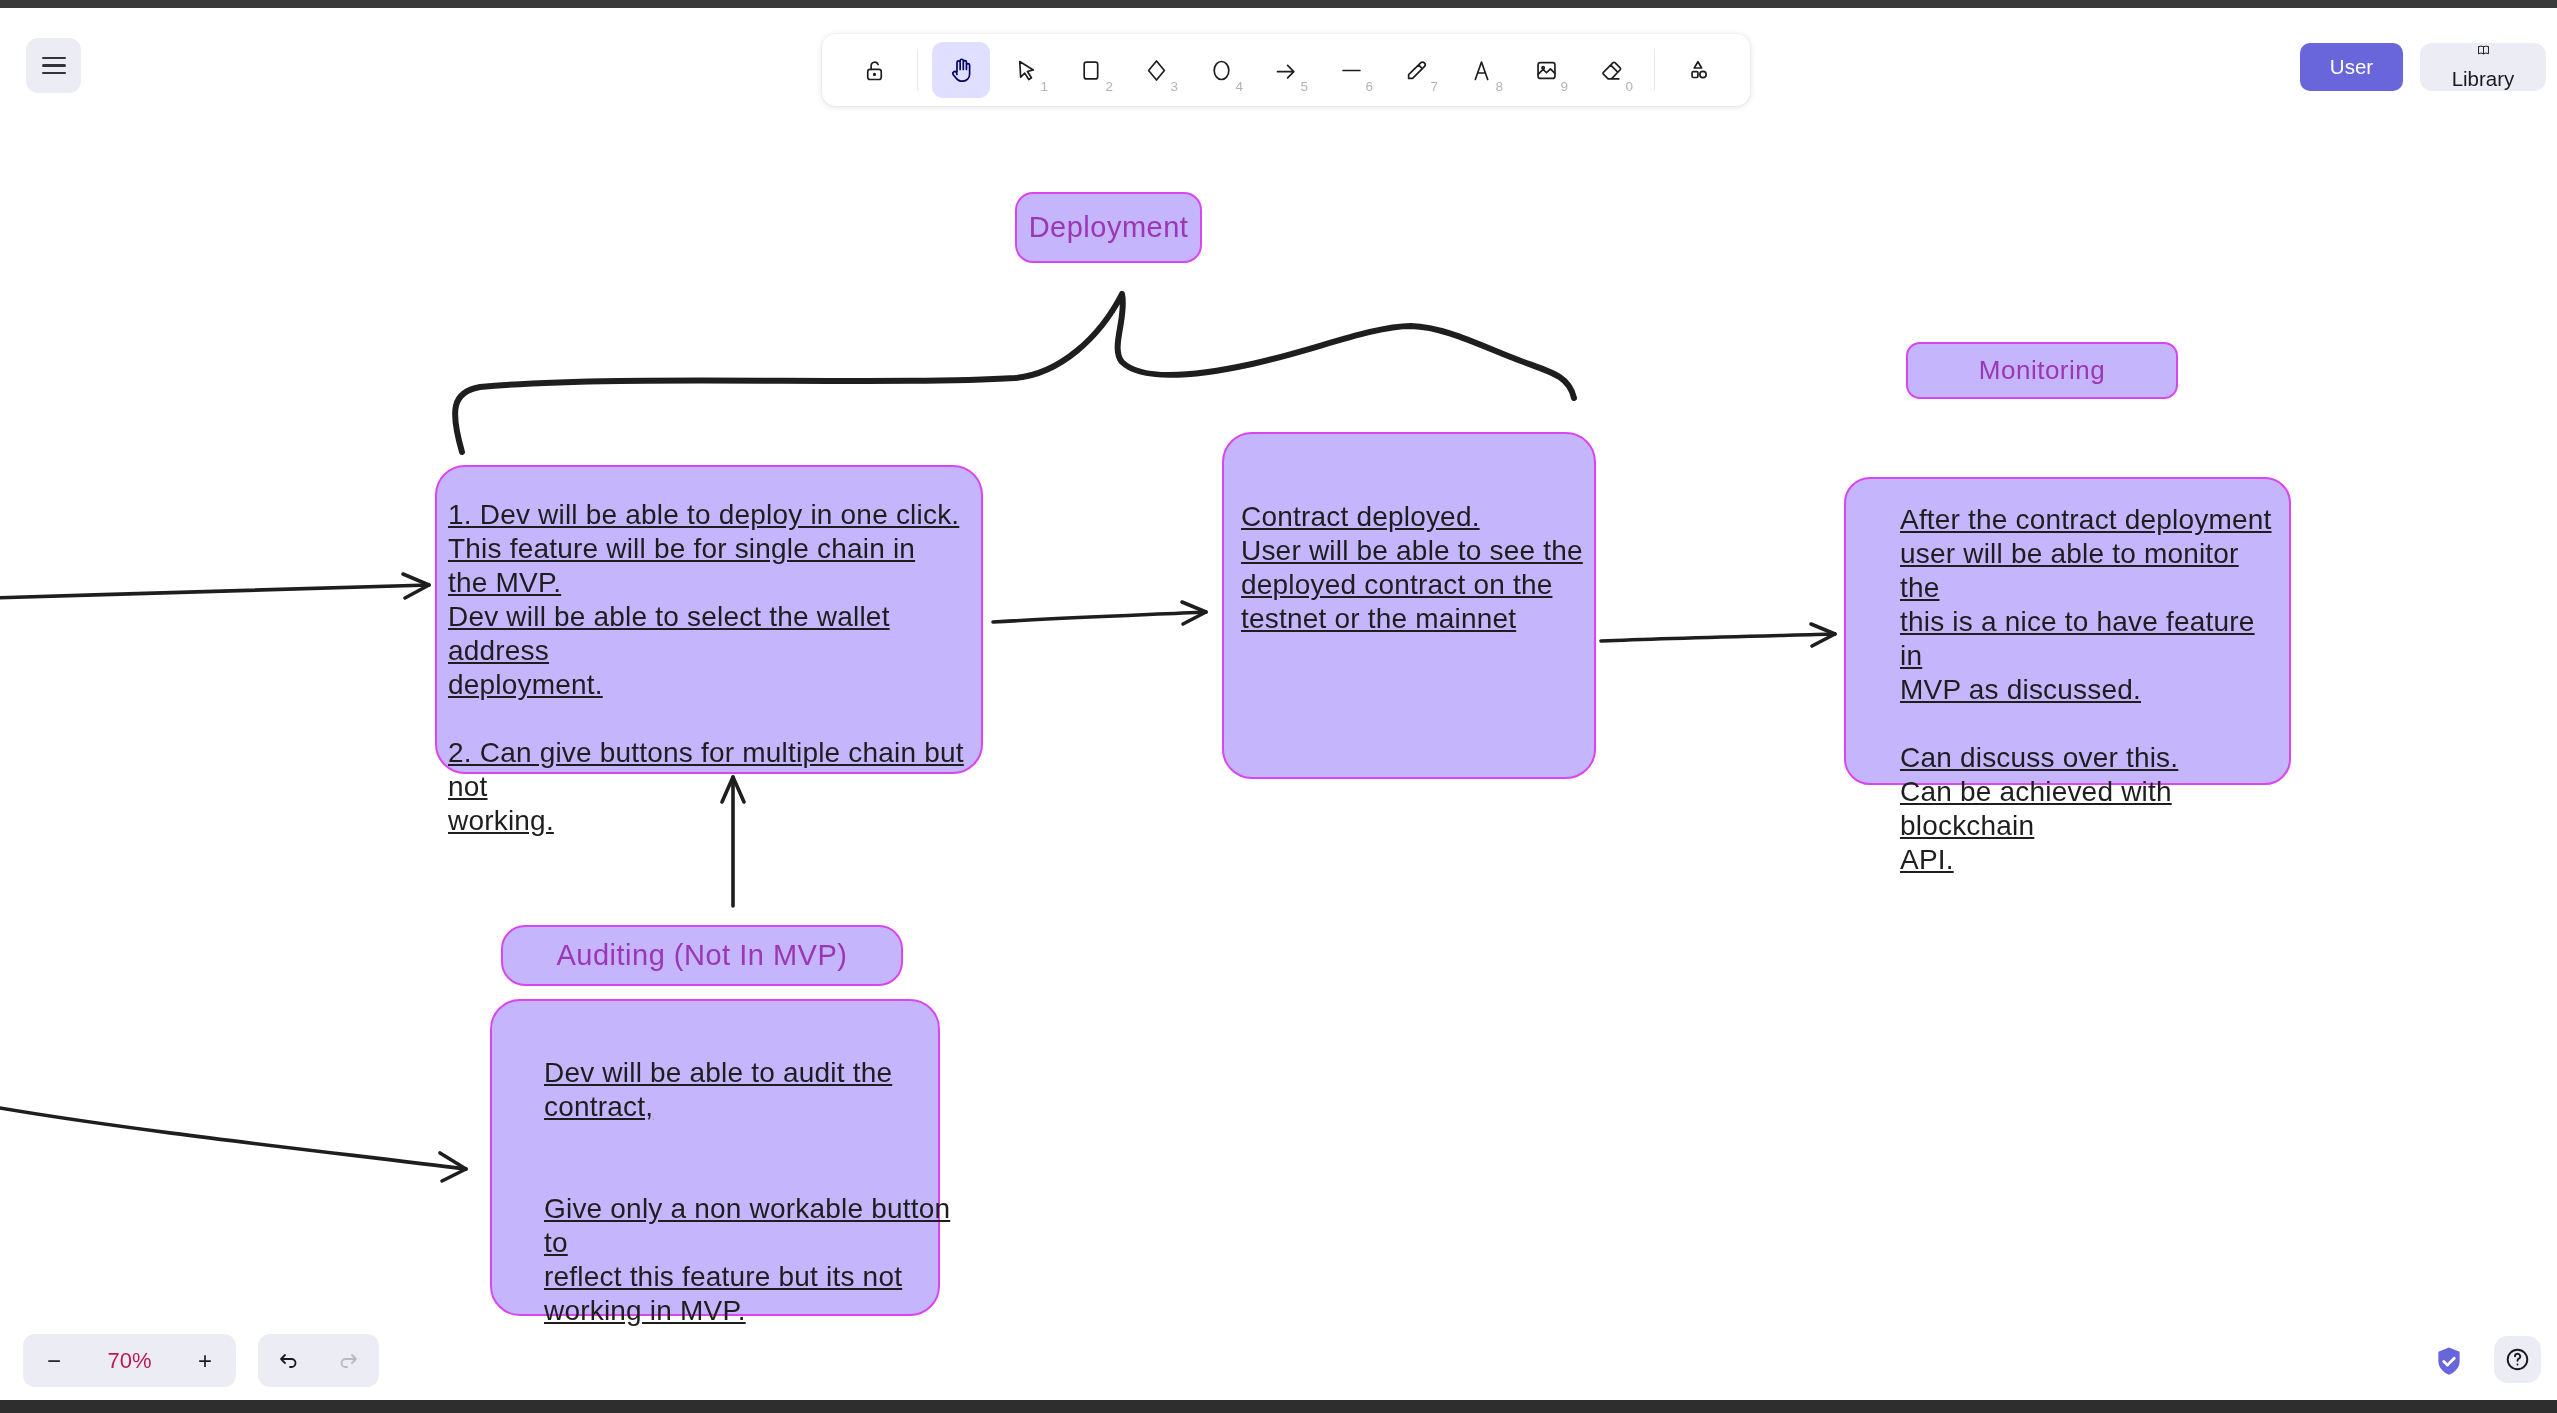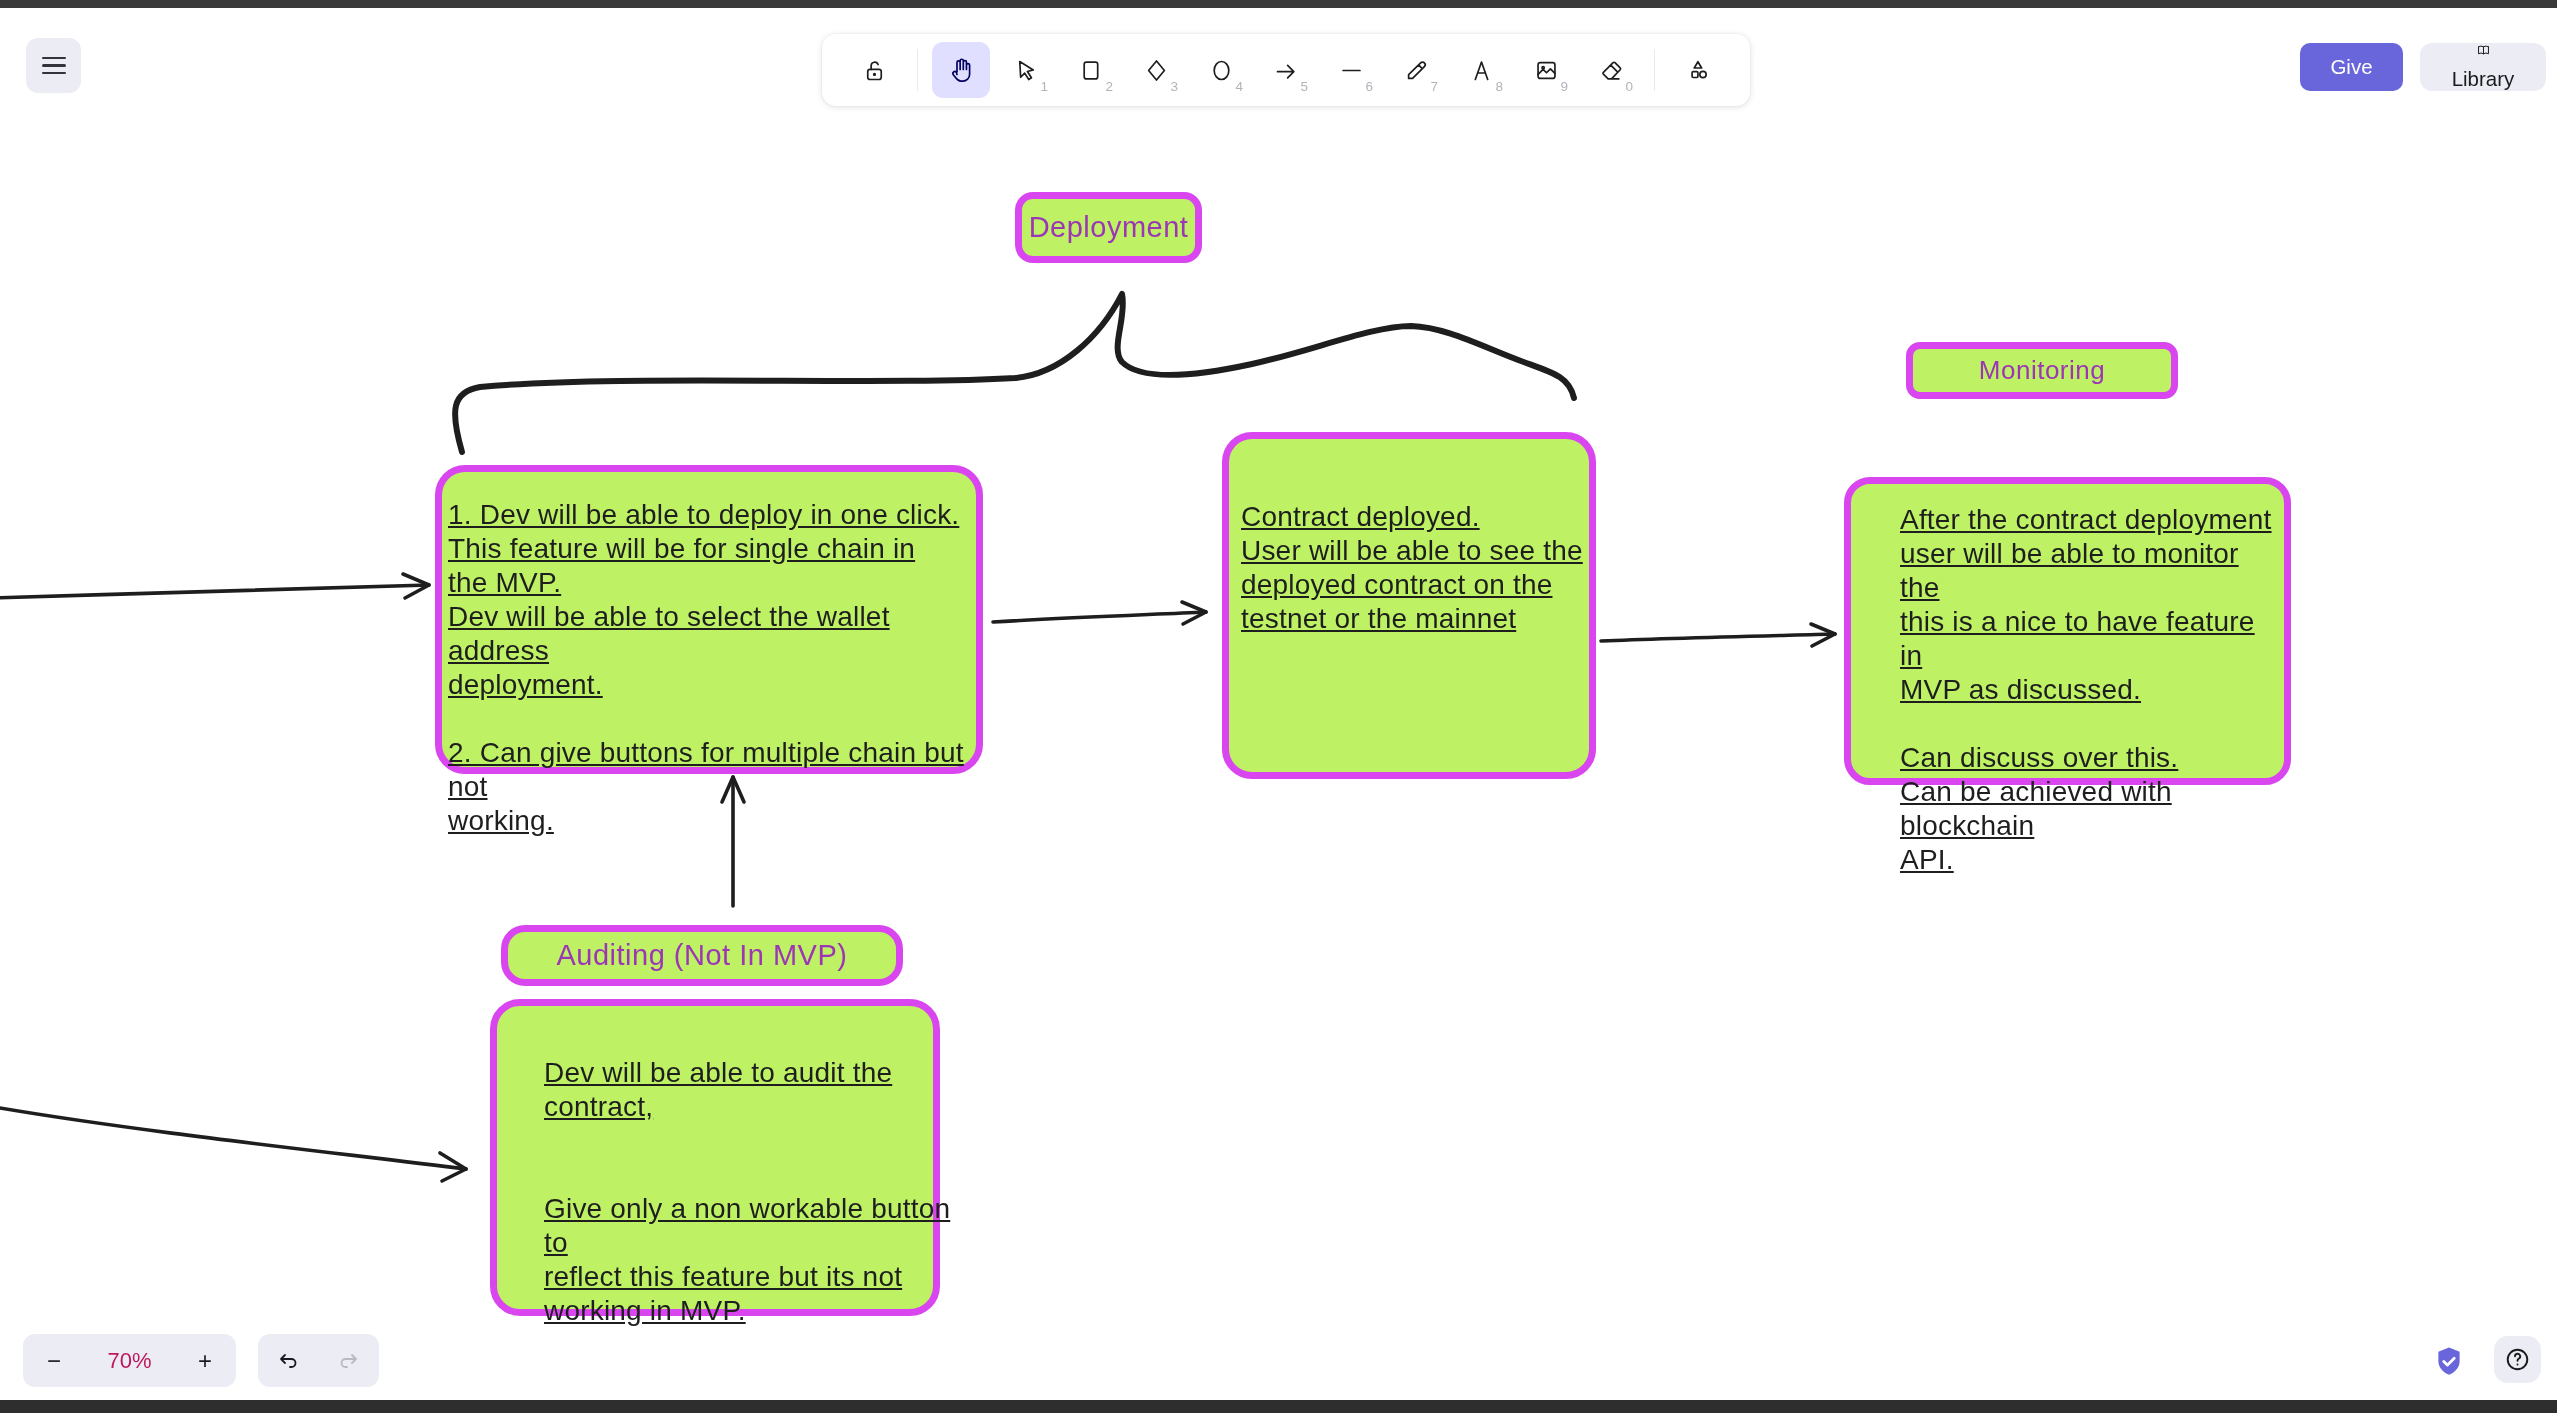--- a/index.html
+++ b/index.html
@@ -46,21 +46,21 @@
   .undo-island { left:258px; top:1334px; width:121px; height:53px; display:flex; background:#ececf4; border-radius:12px; }
   .undo-island button { flex:1; background:transparent; border:none; display:flex; align-items:center; justify-content:center; cursor:pointer; }
   .undo-island svg { width:24px; height:24px; fill:none; stroke-width:1.8; stroke-linecap:round; stroke-linejoin:round; }
   .icon-dark { stroke:#1b1b1f; } .icon-disabled { stroke:#b9b9c2; }
 
   .shield { left:2432px; top:1344px; width:34px; height:36px; }
   .help-btn { left:2494px; top:1336px; width:47px; height:47px; border-radius:14px; }
   .help-btn svg { width:27px; height:27px; stroke:#1b1b1f; fill:none; stroke-width:1.7; stroke-linecap:round; stroke-linejoin:round; }
 
   
-  .node { position:absolute; background:#bef264; border:7px solid #d946ef; }
+  .node { position:absolute; background:#c4b5fd; border:2px solid #d946ef; }
   .label-node { display:flex; align-items:center; justify-content:center;
                 color:#9c36b5; font-weight:500; letter-spacing:.5px; }
   .note-text { position:absolute; color:#1e1e1e; font-size:28px; line-height:34px;
                white-space:pre-line; letter-spacing:.2px;text-decoration:underline; }
   svg.connector-layer { position:absolute; left:0; top:0; width:2557px; height:1413px; pointer-events:none; }
   svg.connector-layer path { pointer-events:stroke; }
 </style>
 </head>
 <body>
 
@@ -157,21 +157,21 @@
   <button class="tool">
     <svg viewBox="0 0 24 24">
       <path d="M11.5 4.2 14.8 9.8H8.2z"></path>
         <rect x="6.3" y="13" width="5.2" height="5.2" rx="1"></rect>
         <circle cx="16" cy="15.6" r="2.8"></circle>
     </svg>
     <span class="sc"></span>
   </button>
 </div>
 
-<button class="abs share-btn">Give</button>
+<button class="abs share-btn">User</button>
 <button class="abs soft-btn library-btn">
   <svg viewBox="0 0 24 24">
     <path d="M3.5 6.5a8 8 0 0 1 8.5 0 8 8 0 0 1 8.5 0M3.5 6.5v12a8 8 0 0 1 8.5 0 8 8 0 0 1 8.5 0v-12M12 6.5v12"></path>
   </svg>
   <span>Library</span>
 </button>
 
 <svg class="connector-layer" viewBox="0 0 2557 1413">
   <g stroke="#1e1e1e" fill="none" stroke-linecap="round" stroke-linejoin="round">
 

